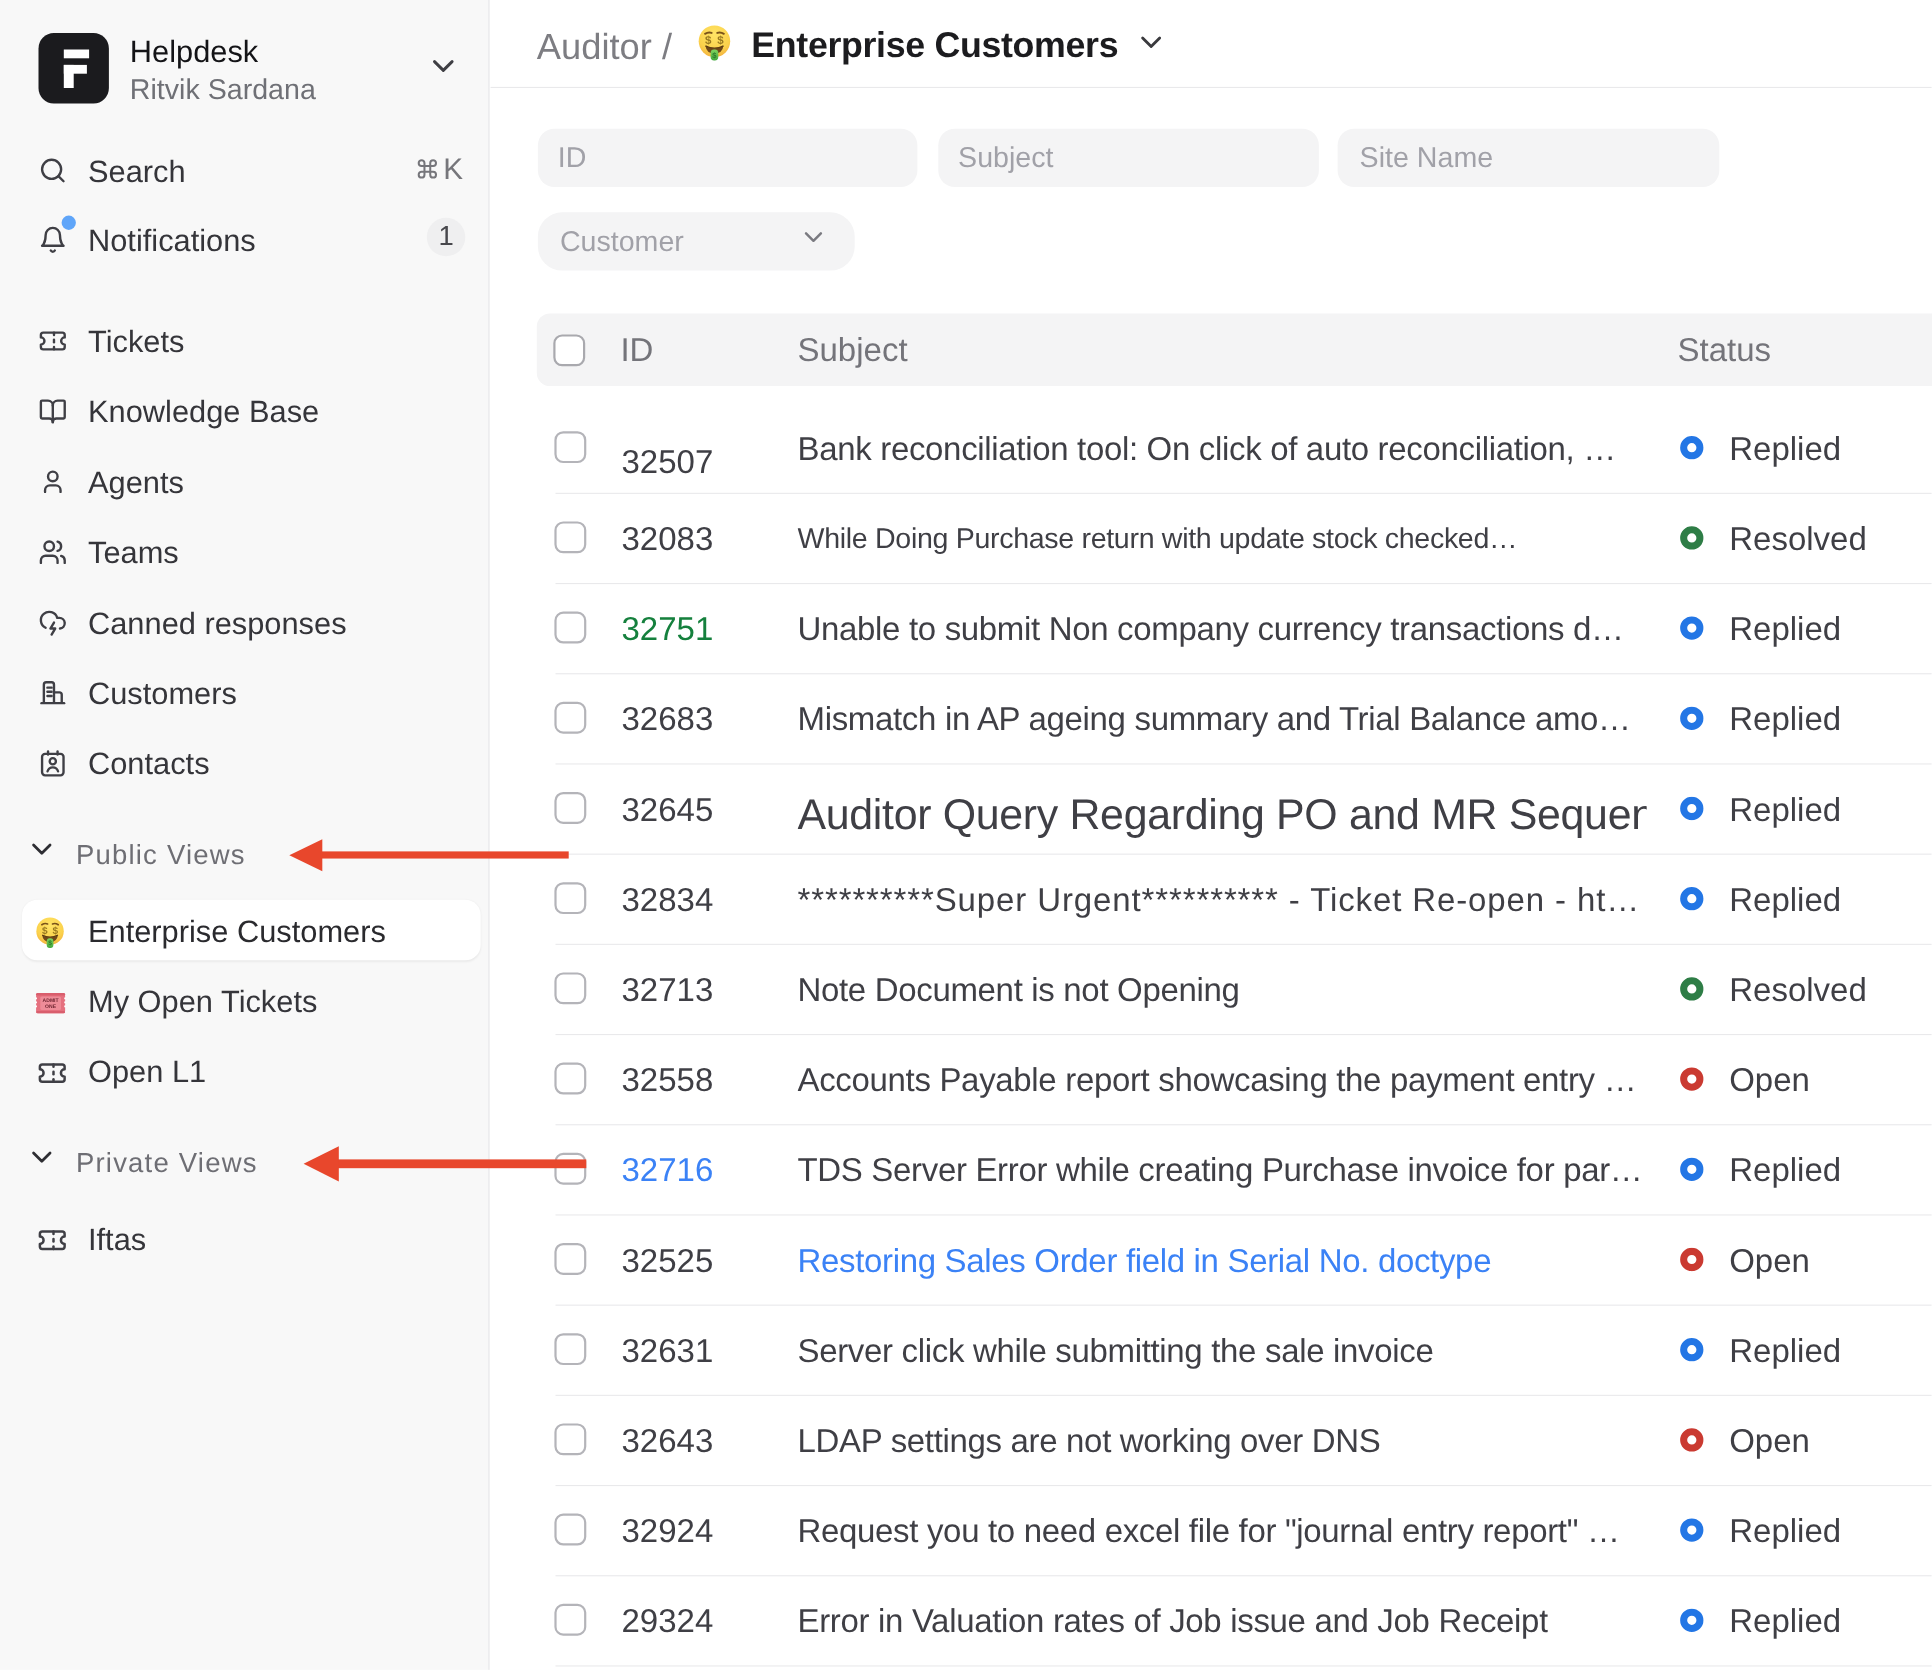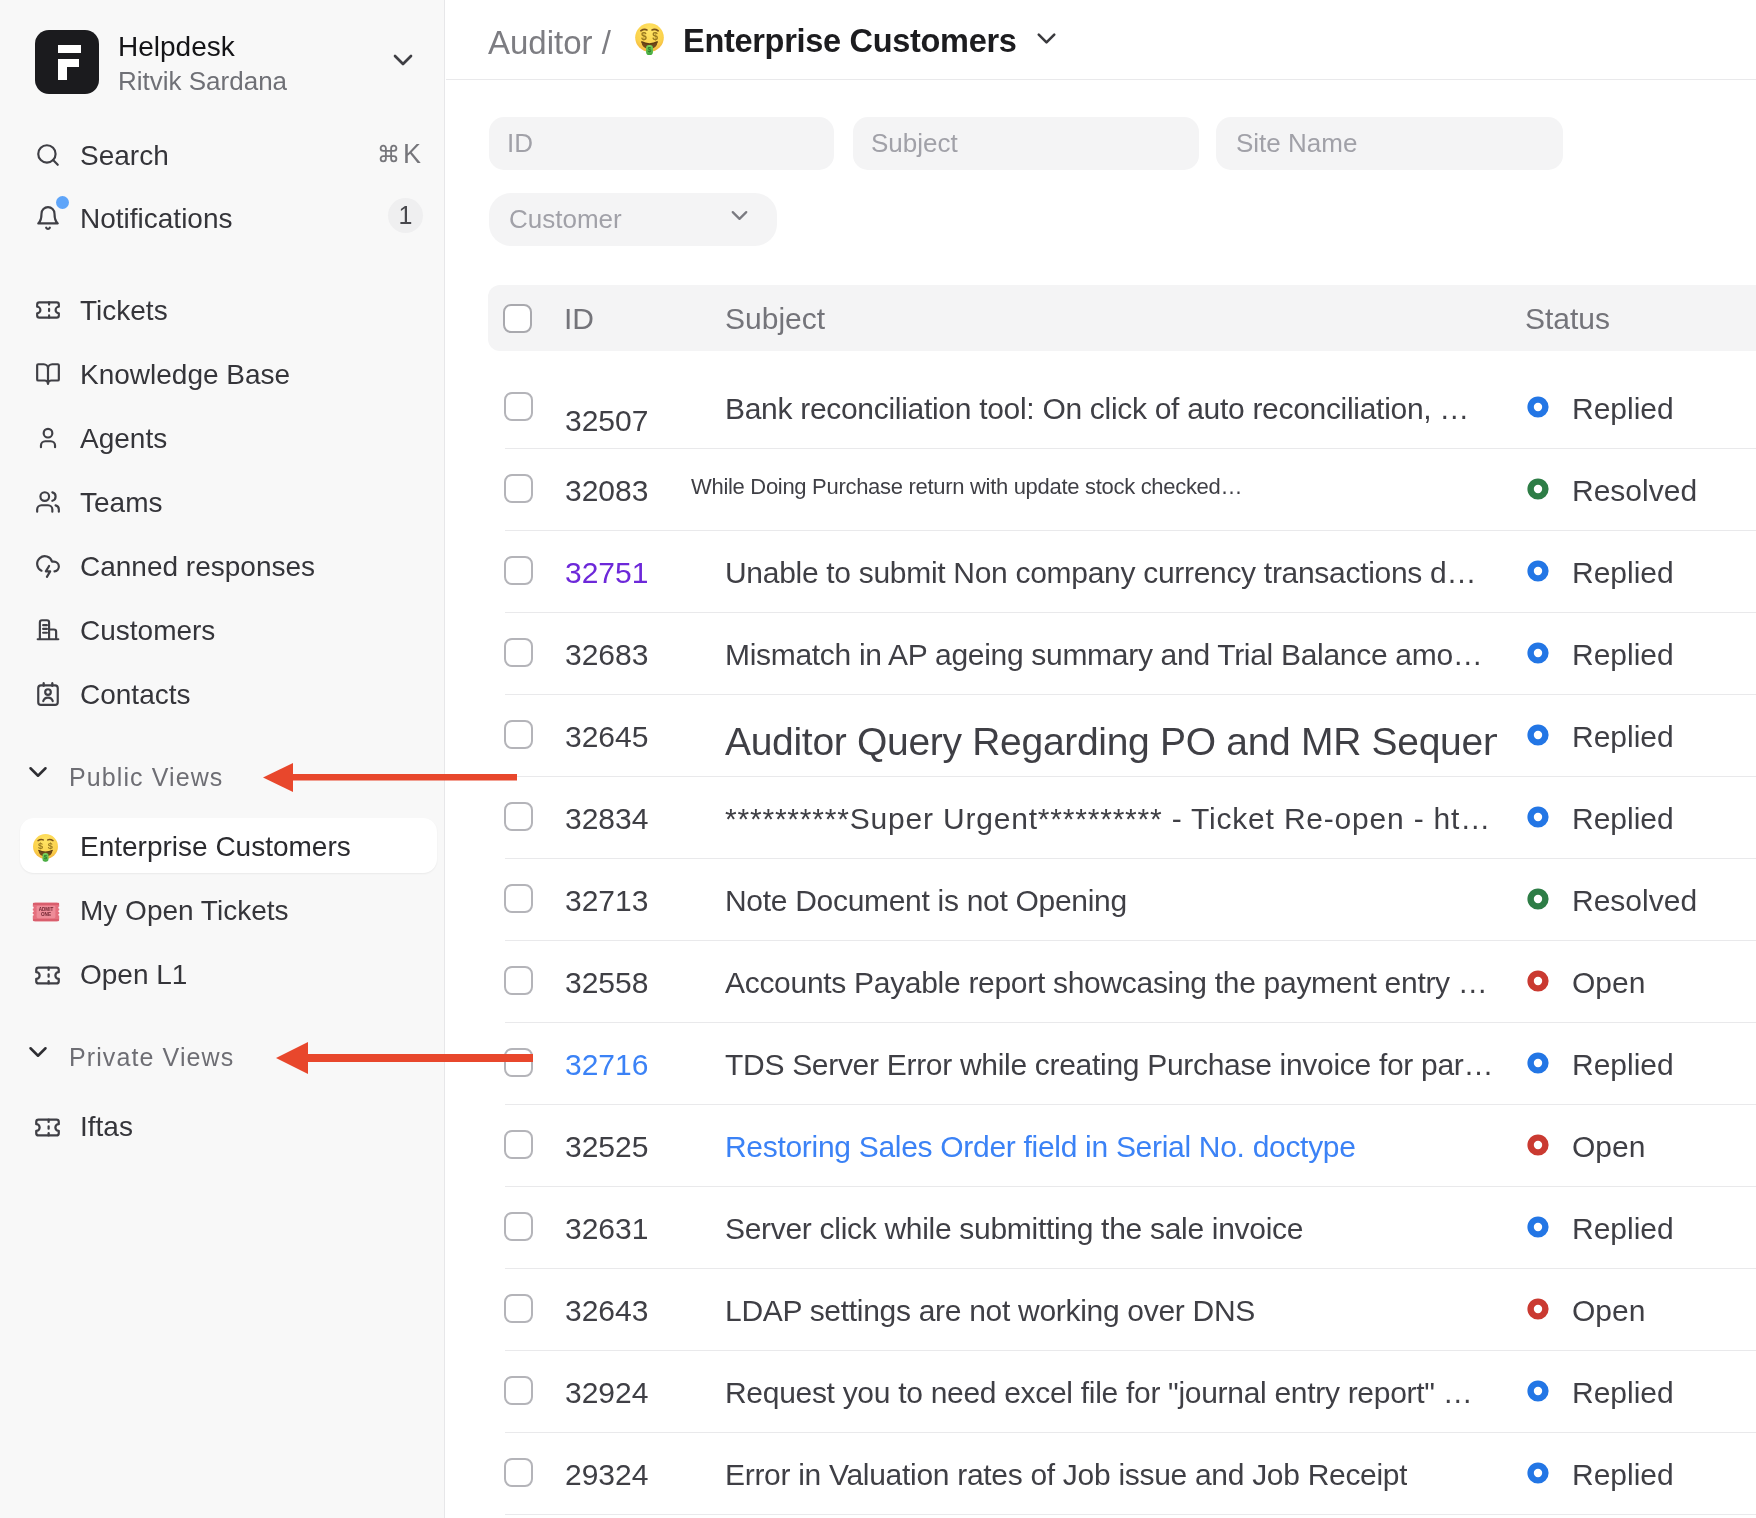--- a/index.html
+++ b/index.html
@@ -180,28 +180,28 @@
 <div style="position:absolute;left:504px;top:392px;width:29px;height:29px;border-radius:8px;border:2px solid #B4B4B9;background:#fff;box-sizing:border-box"></div>
 <div style="position:absolute;left:565px;top:404px;font-size:30px;color:#3F3F45">32507</div>
 <div style="position:absolute;left:725px;top:392px;font-size:30px;letter-spacing:-0.3px;color:#3F3F45;white-space:nowrap;max-width:772px;overflow:hidden">Bank reconciliation tool: On click of auto reconciliation, …</div>
 <svg style="position:absolute;left:1527px;top:396px" width="22" height="22" viewBox="0 0 22 22">
     <circle cx="11" cy="11" r="7.4" fill="none" stroke="#2376E5" stroke-width="6.4"></circle>
   </svg>
 <div style="position:absolute;left:1572px;top:392px;font-size:30px;color:#3F3F45">Replied</div>
 <div style="position:absolute;left:505px;top:448px;width:1251px;height:1px;background:#E9E9EB"></div>
 <div style="position:absolute;left:504px;top:474px;width:29px;height:29px;border-radius:8px;border:2px solid #B4B4B9;background:#fff;box-sizing:border-box"></div>
 <div style="position:absolute;left:565px;top:474px;font-size:30px;color:#3F3F45">32083</div>
-<div style="position:absolute;left:691px;top:474px;font-size:22px;letter-spacing:-0.3px;color:#3F3F45;white-space:nowrap;max-width:772px;overflow:hidden">While Doing Purchase return with update stock checked…</div>
+<div style="position:absolute;left:725px;top:474px;font-size:26px;letter-spacing:-0.3px;color:#3F3F45;white-space:nowrap;max-width:772px;overflow:hidden">While Doing Purchase return with update stock checked…</div>
 <svg style="position:absolute;left:1527px;top:478px" width="22" height="22" viewBox="0 0 22 22">
     <circle cx="11" cy="11" r="7.4" fill="none" stroke="#2E7D46" stroke-width="6.4"></circle>
   </svg>
 <div style="position:absolute;left:1572px;top:474px;font-size:30px;color:#3F3F45">Resolved</div>
 <div style="position:absolute;left:505px;top:530px;width:1251px;height:1px;background:#E9E9EB"></div>
 <div style="position:absolute;left:504px;top:556px;width:29px;height:29px;border-radius:8px;border:2px solid #B4B4B9;background:#fff;box-sizing:border-box"></div>
-<div style="position:absolute;left:565px;top:556px;font-size:30px;color:#6d28d9">32751</div>
+<div style="position:absolute;left:565px;top:556px;font-size:30px;color:#15803d">32751</div>
 <div style="position:absolute;left:725px;top:556px;font-size:30px;letter-spacing:-0.3px;color:#3F3F45;white-space:nowrap;max-width:772px;overflow:hidden">Unable to submit Non company currency transactions d…</div>
 <svg style="position:absolute;left:1527px;top:560px" width="22" height="22" viewBox="0 0 22 22">
     <circle cx="11" cy="11" r="7.4" fill="none" stroke="#2376E5" stroke-width="6.4"></circle>
   </svg>
 <div style="position:absolute;left:1572px;top:556px;font-size:30px;color:#3F3F45">Replied</div>
 <div style="position:absolute;left:505px;top:612px;width:1251px;height:1px;background:#E9E9EB"></div>
 <div style="position:absolute;left:504px;top:638px;width:29px;height:29px;border-radius:8px;border:2px solid #B4B4B9;background:#fff;box-sizing:border-box"></div>
 <div style="position:absolute;left:565px;top:638px;font-size:30px;color:#3F3F45">32683</div>
 <div style="position:absolute;left:725px;top:638px;font-size:30px;letter-spacing:-0.3px;color:#3F3F45;white-space:nowrap;max-width:772px;overflow:hidden">Mismatch in AP ageing summary and Trial Balance amo…</div>
 <svg style="position:absolute;left:1527px;top:642px" width="22" height="22" viewBox="0 0 22 22">

